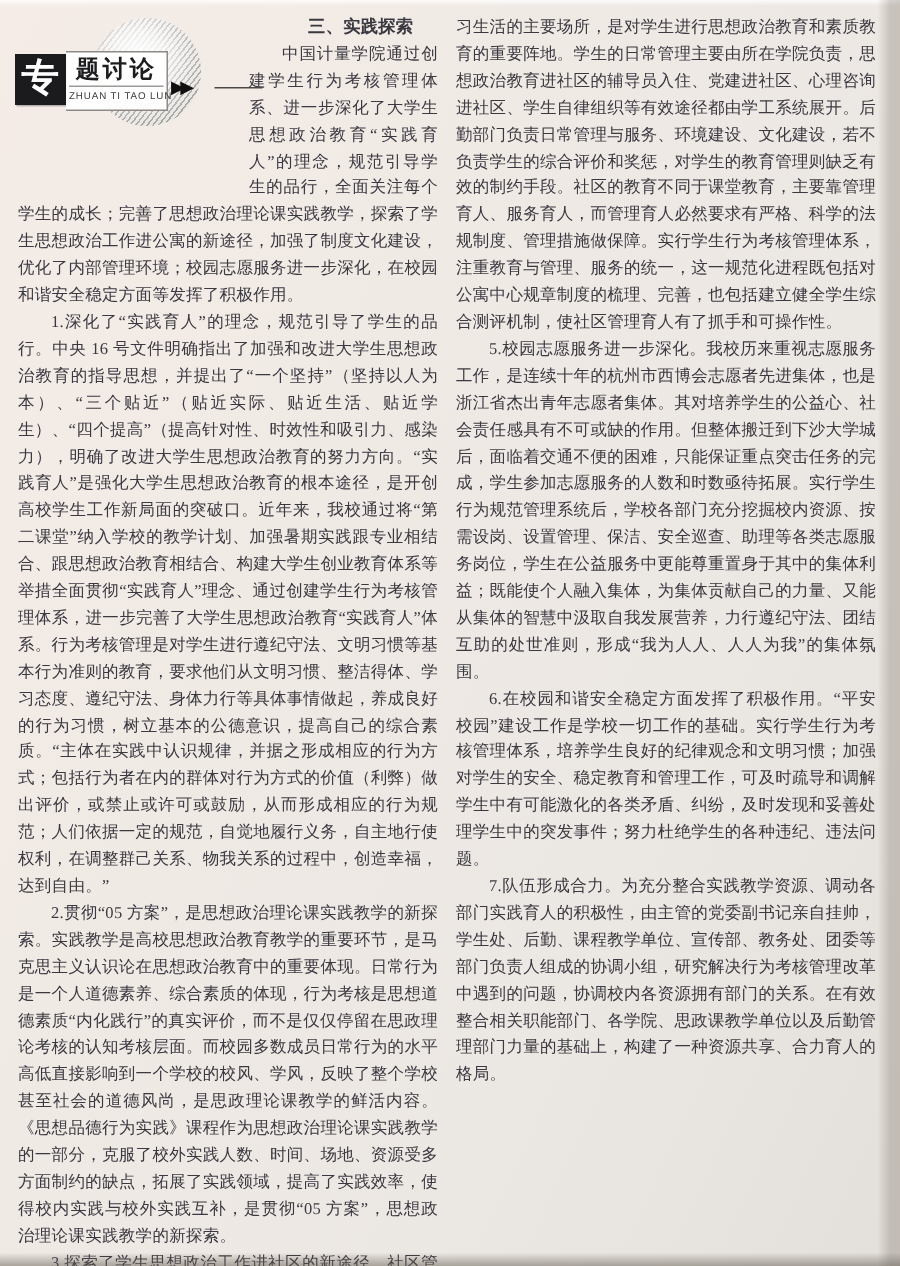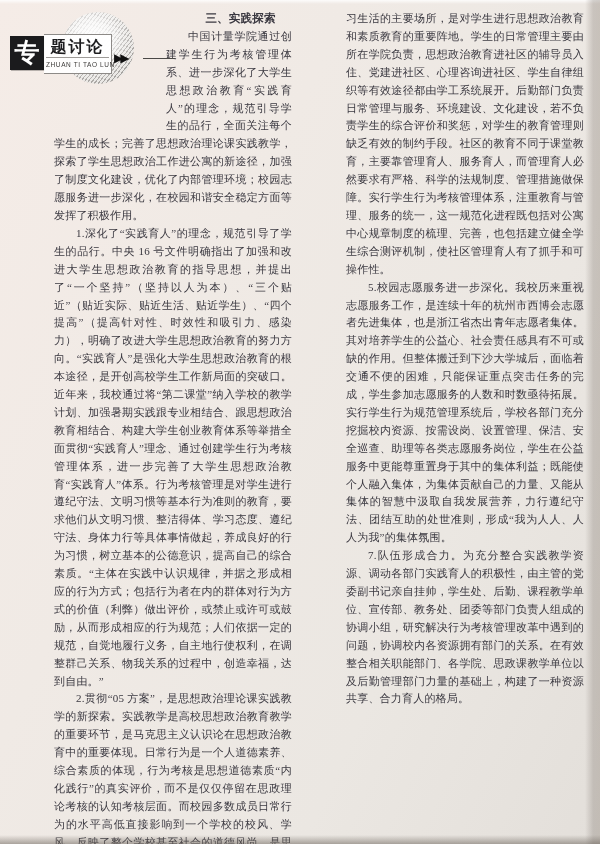--- a/index.html
+++ b/index.html
@@ -20,21 +20,21 @@
   .edge-bottom { position:absolute; bottom:0; left:0; width:100%; height:9px;
     background:linear-gradient(180deg,rgba(110,100,92,0),rgba(100,92,84,.5)); }
 
   .columns { display:flex; gap:12px; padding:10px 16px 0 12px; }
   .col {
     width:50%;
     font-size:11px; line-height:17.9px;
     text-align:justify;
     letter-spacing:0.2px;
   }
-  .col p { text-indent:2em;margin-left:42px; }
+  .col p { text-indent:2em; }
   .col p.cont { text-indent:0; }
   .heading { font-weight:bold; text-align:center; text-indent:0; font-size:11.5px; }
 
   
   .badge { float:left; width:150px; height:104px; position:relative;
     margin:2px 6px 2px -2px; }
   .badge-circle {
     position:absolute; left:52px; top:0; width:72px; height:72px; border-radius:50%;
     background:
       radial-gradient(circle at 42% 38%, rgba(255,255,255,1) 0%, rgba(255,255,255,.75) 30%, rgba(255,255,255,0) 72%),
@@ -94,20 +94,21 @@
       <p class="heading">三、实践探索</p>
       <p>中国计量学院通过创建学生行为考核管理体系、进一步深化了大学生思想政治教育“实践育人”的理念，规范引导学生的品行，全面关注每个学生的成长；完善了思想政治理论课实践教学，探索了学生思想政治工作进公寓的新途径，加强了制度文化建设，优化了内部管理环境；校园志愿服务进一步深化，在校园和谐安全稳定方面等发挥了积极作用。</p>
       <p>1.深化了“实践育人”的理念，规范引导了学生的品行。中央 16 号文件明确指出了加强和改进大学生思想政治教育的指导思想，并提出了“一个坚持”（坚持以人为本）、“三个贴近”（贴近实际、贴近生活、贴近学生）、“四个提高”（提高针对性、时效性和吸引力、感染力），明确了改进大学生思想政治教育的努力方向。“实践育人”是强化大学生思想政治教育的根本途径，是开创高校学生工作新局面的突破口。近年来，我校通过将“第二课堂”纳入学校的教学计划、加强暑期实践跟专业相结合、跟思想政治教育相结合、构建大学生创业教育体系等举措全面贯彻“实践育人”理念、通过创建学生行为考核管理体系，进一步完善了大学生思想政治教育“实践育人”体系。行为考核管理是对学生进行遵纪守法、文明习惯等基本行为准则的教育，要求他们从文明习惯、整洁得体、学习态度、遵纪守法、身体力行等具体事情做起，养成良好的行为习惯，树立基本的公德意识，提高自己的综合素质。“主体在实践中认识规律，并据之形成相应的行为方式；包括行为者在内的群体对行为方式的价值（利弊）做出评价，或禁止或许可或鼓励，从而形成相应的行为规范；人们依据一定的规范，自觉地履行义务，自主地行使权利，在调整群己关系、物我关系的过程中，创造幸福，达到自由。”</p>
       <p>2.贯彻“05 方案”，是思想政治理论课实践教学的新探索。实践教学是高校思想政治教育教学的重要环节，是马克思主义认识论在思想政治教育中的重要体现。日常行为是一个人道德素养、综合素质的体现，行为考核是思想道德素质“内化践行”的真实评价，而不是仅仅停留在思政理论考核的认知考核层面。而校园多数成员日常行为的水平高低直接影响到一个学校的校风、学风，反映了整个学校甚至社会的道德风尚，是思政理论课教学的鲜活内容。《思想品德行为实践》课程作为思想政治理论课实践教学的一部分，克服了校外实践人数、时间、场地、资源受多方面制约的缺点，拓展了实践领域，提高了实践效率，使得校内实践与校外实践互补，是贯彻“05 方案”，思想政治理论课实践教学的新探索。</p>
       <p>3.探索了学生思想政治工作进社区的新途径，社区管理育人有了抓手和可操作性。学生社区作为大学生学</p>
     </div>
 
     <div class="col">
       <p class="cont">习生活的主要场所，是对学生进行思想政治教育和素质教育的重要阵地。学生的日常管理主要由所在学院负责，思想政治教育进社区的辅导员入住、党建进社区、心理咨询进社区、学生自律组织等有效途径都由学工系统展开。后勤部门负责日常管理与服务、环境建设、文化建设，若不负责学生的综合评价和奖惩，对学生的教育管理则缺乏有效的制约手段。社区的教育不同于课堂教育，主要靠管理育人、服务育人，而管理育人必然要求有严格、科学的法规制度、管理措施做保障。实行学生行为考核管理体系，注重教育与管理、服务的统一，这一规范化进程既包括对公寓中心规章制度的梳理、完善，也包括建立健全学生综合测评机制，使社区管理育人有了抓手和可操作性。</p>
       <p>5.校园志愿服务进一步深化。我校历来重视志愿服务工作，是连续十年的杭州市西博会志愿者先进集体，也是浙江省杰出青年志愿者集体。其对培养学生的公益心、社会责任感具有不可或缺的作用。但整体搬迁到下沙大学城后，面临着交通不便的困难，只能保证重点突击任务的完成，学生参加志愿服务的人数和时数亟待拓展。实行学生行为规范管理系统后，学校各部门充分挖掘校内资源、按需设岗、设置管理、保洁、安全巡查、助理等各类志愿服务岗位，学生在公益服务中更能尊重置身于其中的集体利益；既能使个人融入集体，为集体贡献自己的力量、又能从集体的智慧中汲取自我发展营养，力行遵纪守法、团结互助的处世准则，形成“我为人人、人人为我”的集体氛围。</p>
+      <p>6.在校园和谐安全稳定方面发挥了积极作用。“平安校园”建设工作是学校一切工作的基础。实行学生行为考核管理体系，培养学生良好的纪律观念和文明习惯；加强对学生的安全、稳定教育和管理工作，可及时疏导和调解学生中有可能激化的各类矛盾、纠纷，及时发现和妥善处理学生中的突发事件；努力杜绝学生的各种违纪、违法问题。</p>
       <p>7.队伍形成合力。为充分整合实践教学资源、调动各部门实践育人的积极性，由主管的党委副书记亲自挂帅，学生处、后勤、课程教学单位、宣传部、教务处、团委等部门负责人组成的协调小组，研究解决行为考核管理改革中遇到的问题，协调校内各资源拥有部门的关系。在有效整合相关职能部门、各学院、思政课教学单位以及后勤管理部门力量的基础上，构建了一种资源共享、合力育人的格局。</p>
     </div>
 
   </div>
 
   <div class="edge-right"></div>
   <div class="edge-bottom"></div>
 </div>
 
 </body></html>

